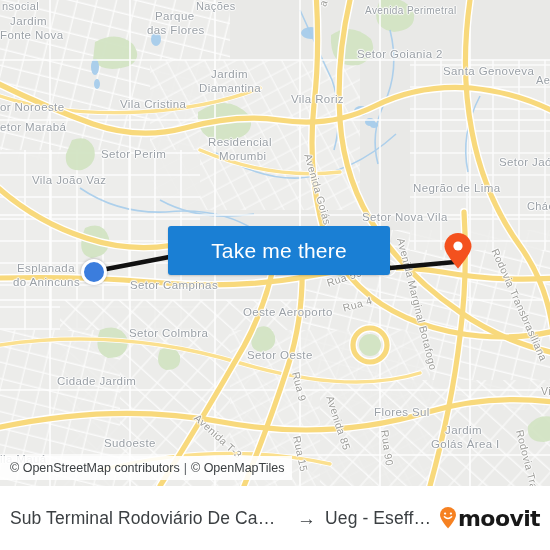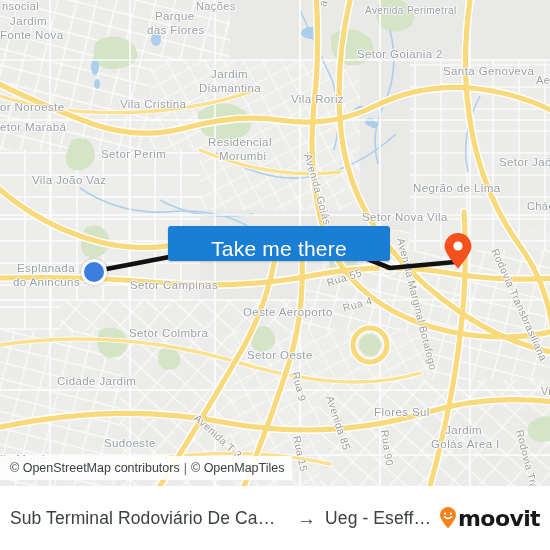--- a/index.html
+++ b/index.html
@@ -42,21 +42,21 @@
     background:#3b7ddd;
     border:3px solid #ffffff;
     box-sizing:border-box;
     box-shadow:0 0 3px rgba(0,0,0,.30);
     left:81px;top:259px;
   }
   .dest-pin{position:absolute;left:443px;top:233px;width:30px;height:36px;}
 
   
   .cta{
-    position:absolute;left:168px;top:226px;width:222px;height:35px;
+    position:absolute;left:168px;top:226px;width:222px;height:49px;
     background:#1a7fd4;
     border:none;border-radius:3px;
     color:#ffffff;
     font-family:"Liberation Sans", sans-serif;
     font-size:21px;
     letter-spacing:.2px;
     text-align:center;
     line-height:45px;
     cursor:pointer;
     box-shadow:0 1px 2px rgba(0,0,0,.18);

